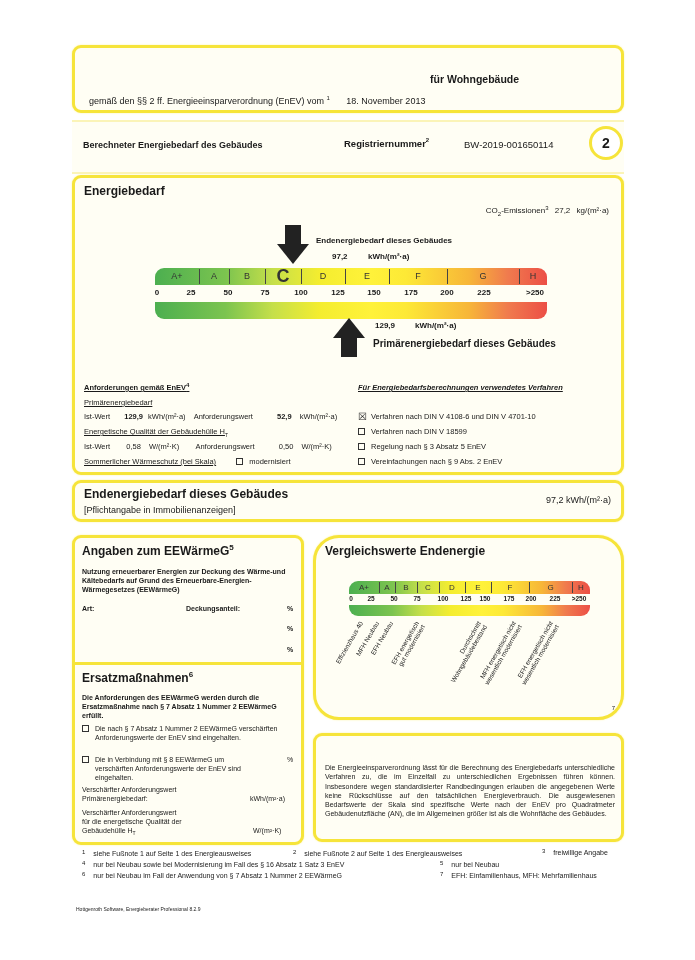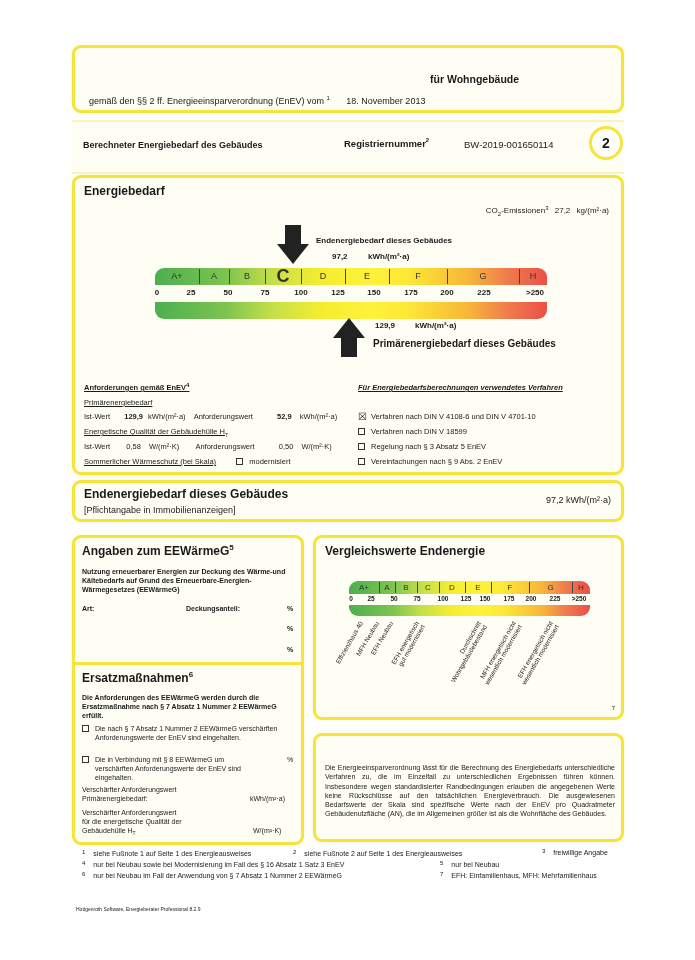--- a/index.html
+++ b/index.html
@@ -165,21 +165,21 @@
   </div>
   <div class="abs p" style="left:175px;top:256px;">kWh/(m²·a)</div>
   <div class="abs p" style="left:7px;top:270px;">
     <div>Verschärfter Anforderungswert</div>
     <div>für die energetische Qualität der</div>
     <div><span>Gebäudehülle H</span><sub style="font-size:5px;">T</sub></div>
   </div>
   <div class="abs p" style="left:178px;top:288px;">W/(m²·K)</div>
 </div>
 
-<div class="box" style="left:313px;top:535px;width:311px;height:185px;">
+<div class="box" style="left:313px;top:535px;width:311px;height:185px;border-radius:26px;">
   <div class="abs b" style="left:9px;top:6px;font-size:12px;">Vergleichswerte Endenergie</div>
   <div class="scale-top" style="left:33px;top:43px;width:241px;height:13px;">
     <span class="seg" style="left:0;width:30px;line-height:13px;font-size:8px;">A+</span>
     <span class="sep" style="left:30px;height:11px;"></span>
     <span class="seg" style="left:30px;width:16px;line-height:13px;font-size:8px;">A</span>
     <span class="sep" style="left:46px;height:11px;"></span>
     <span class="seg" style="left:46px;width:22px;line-height:13px;font-size:8px;">B</span>
     <span class="sep" style="left:68px;height:11px;"></span>
     <span class="seg" style="left:68px;width:22px;line-height:13px;font-size:8px;">C</span>
     <span class="sep" style="left:90px;height:11px;"></span>

